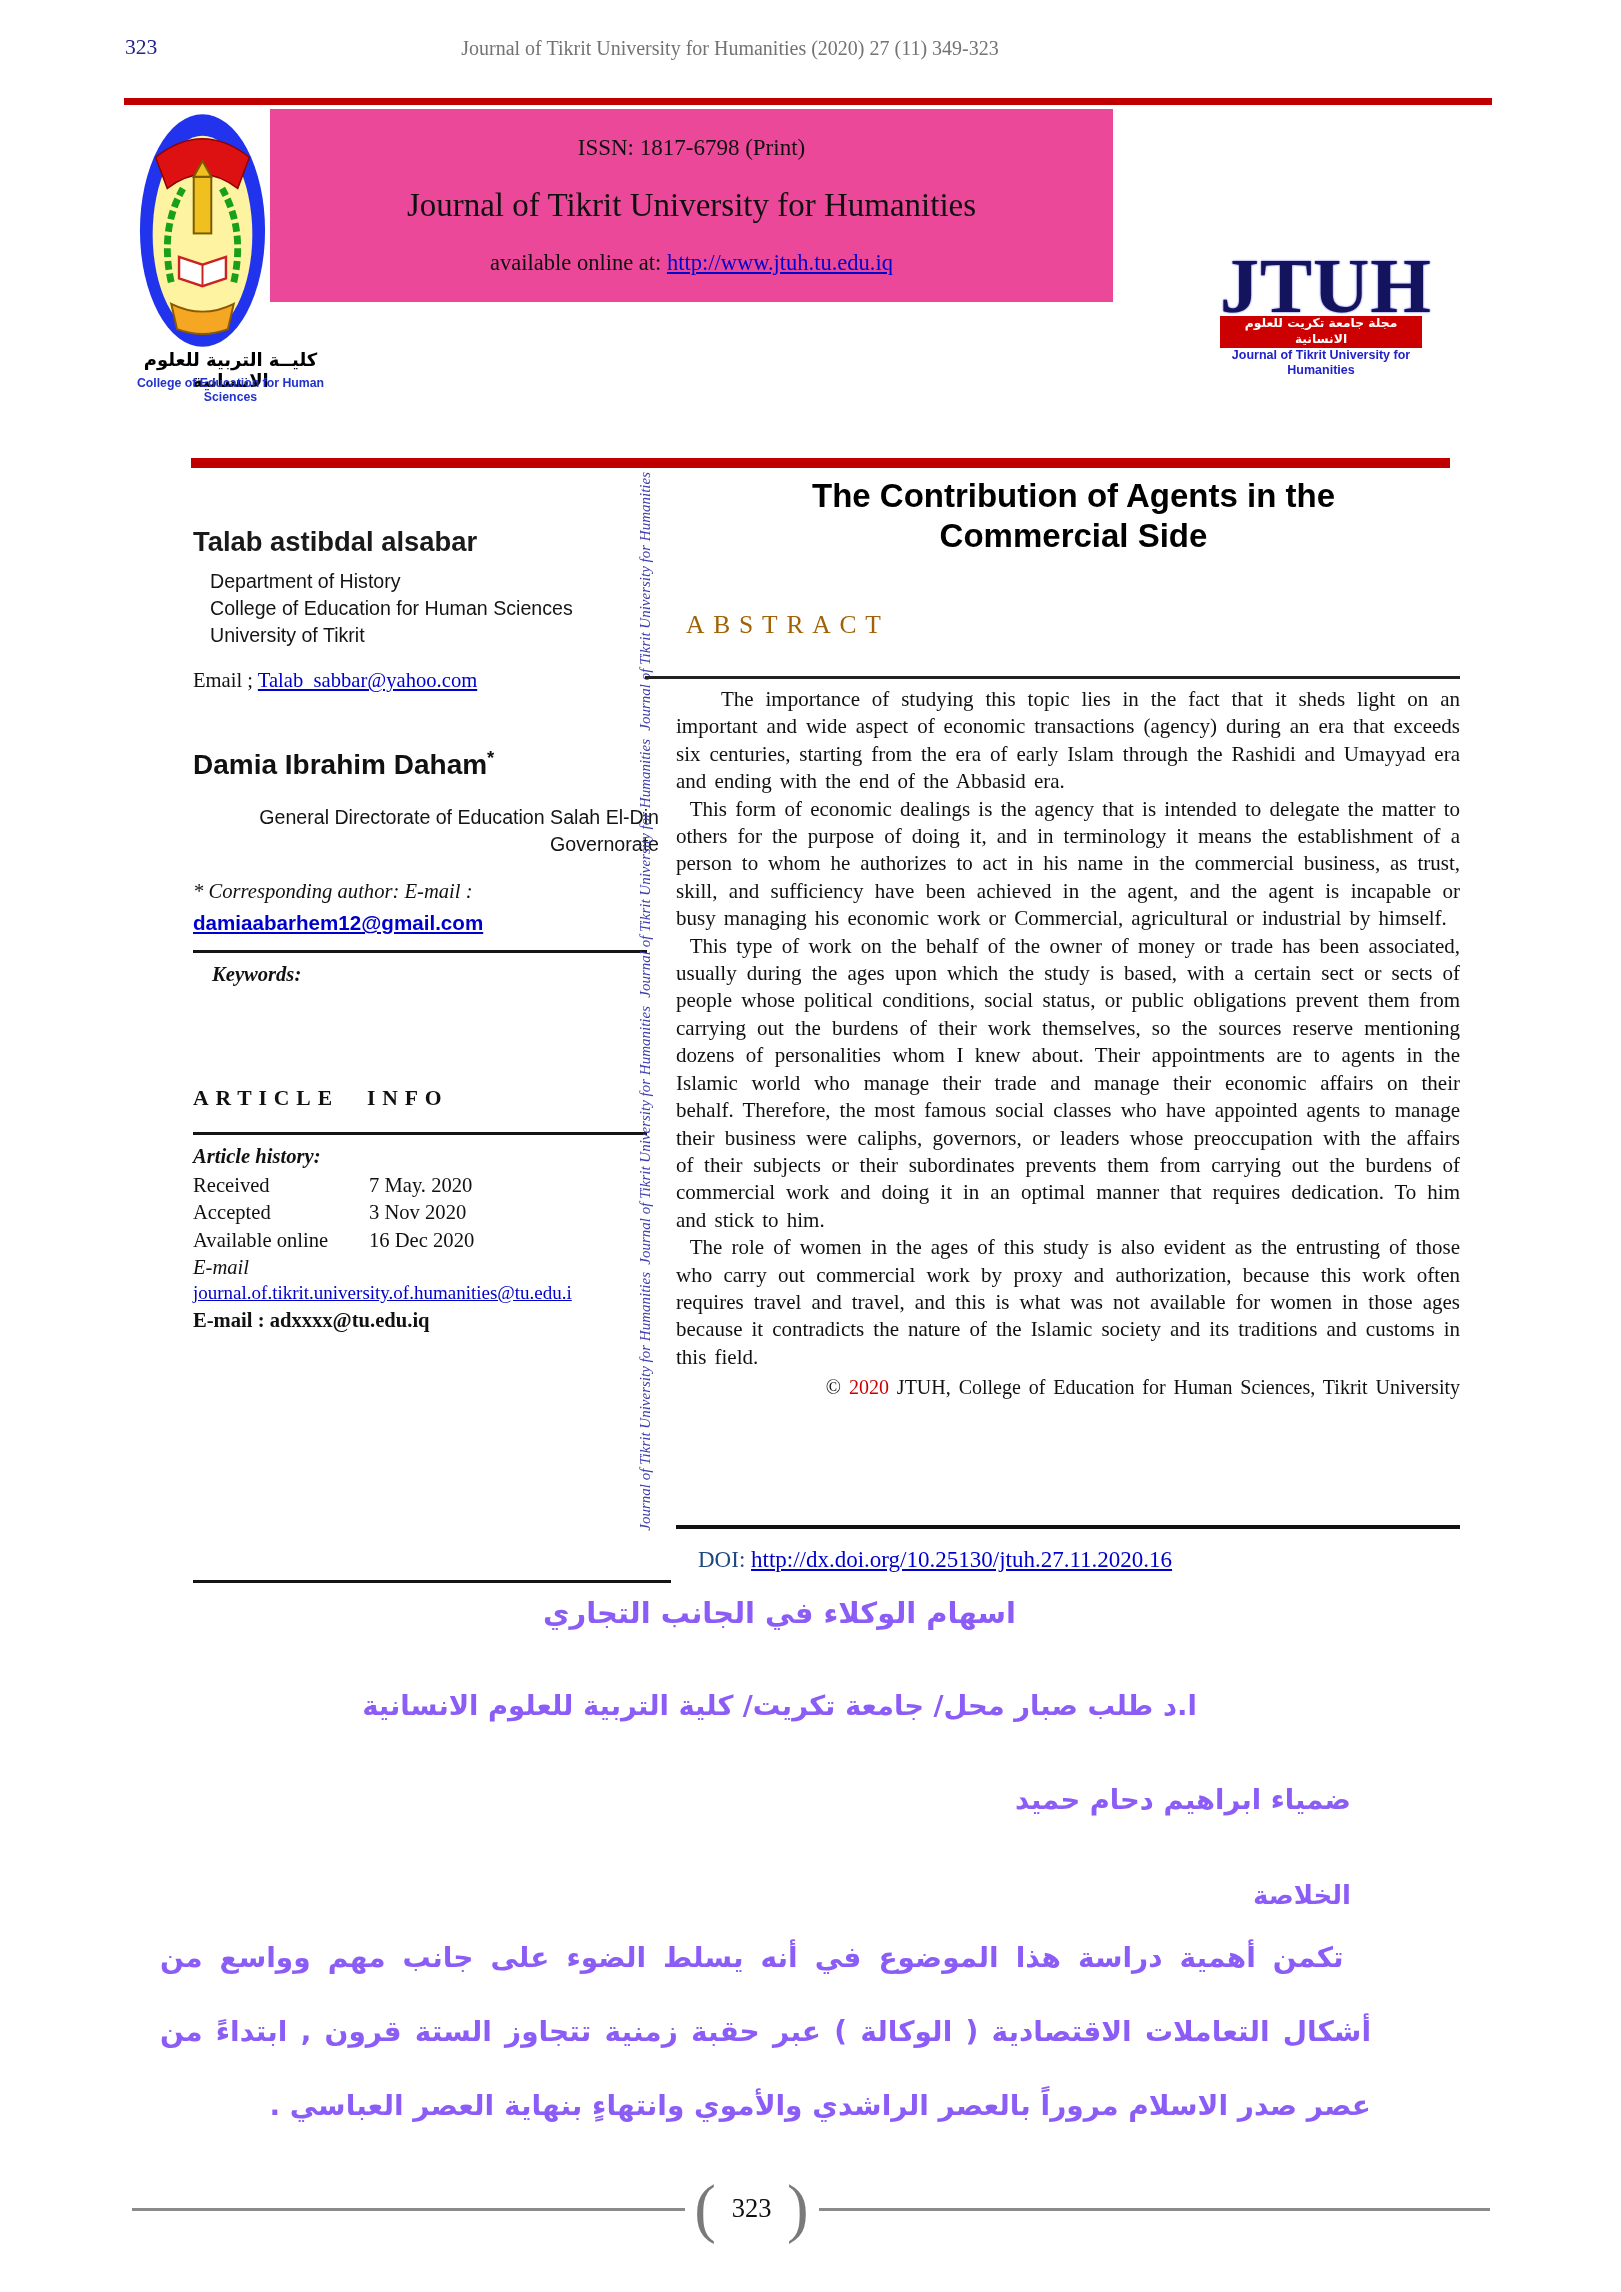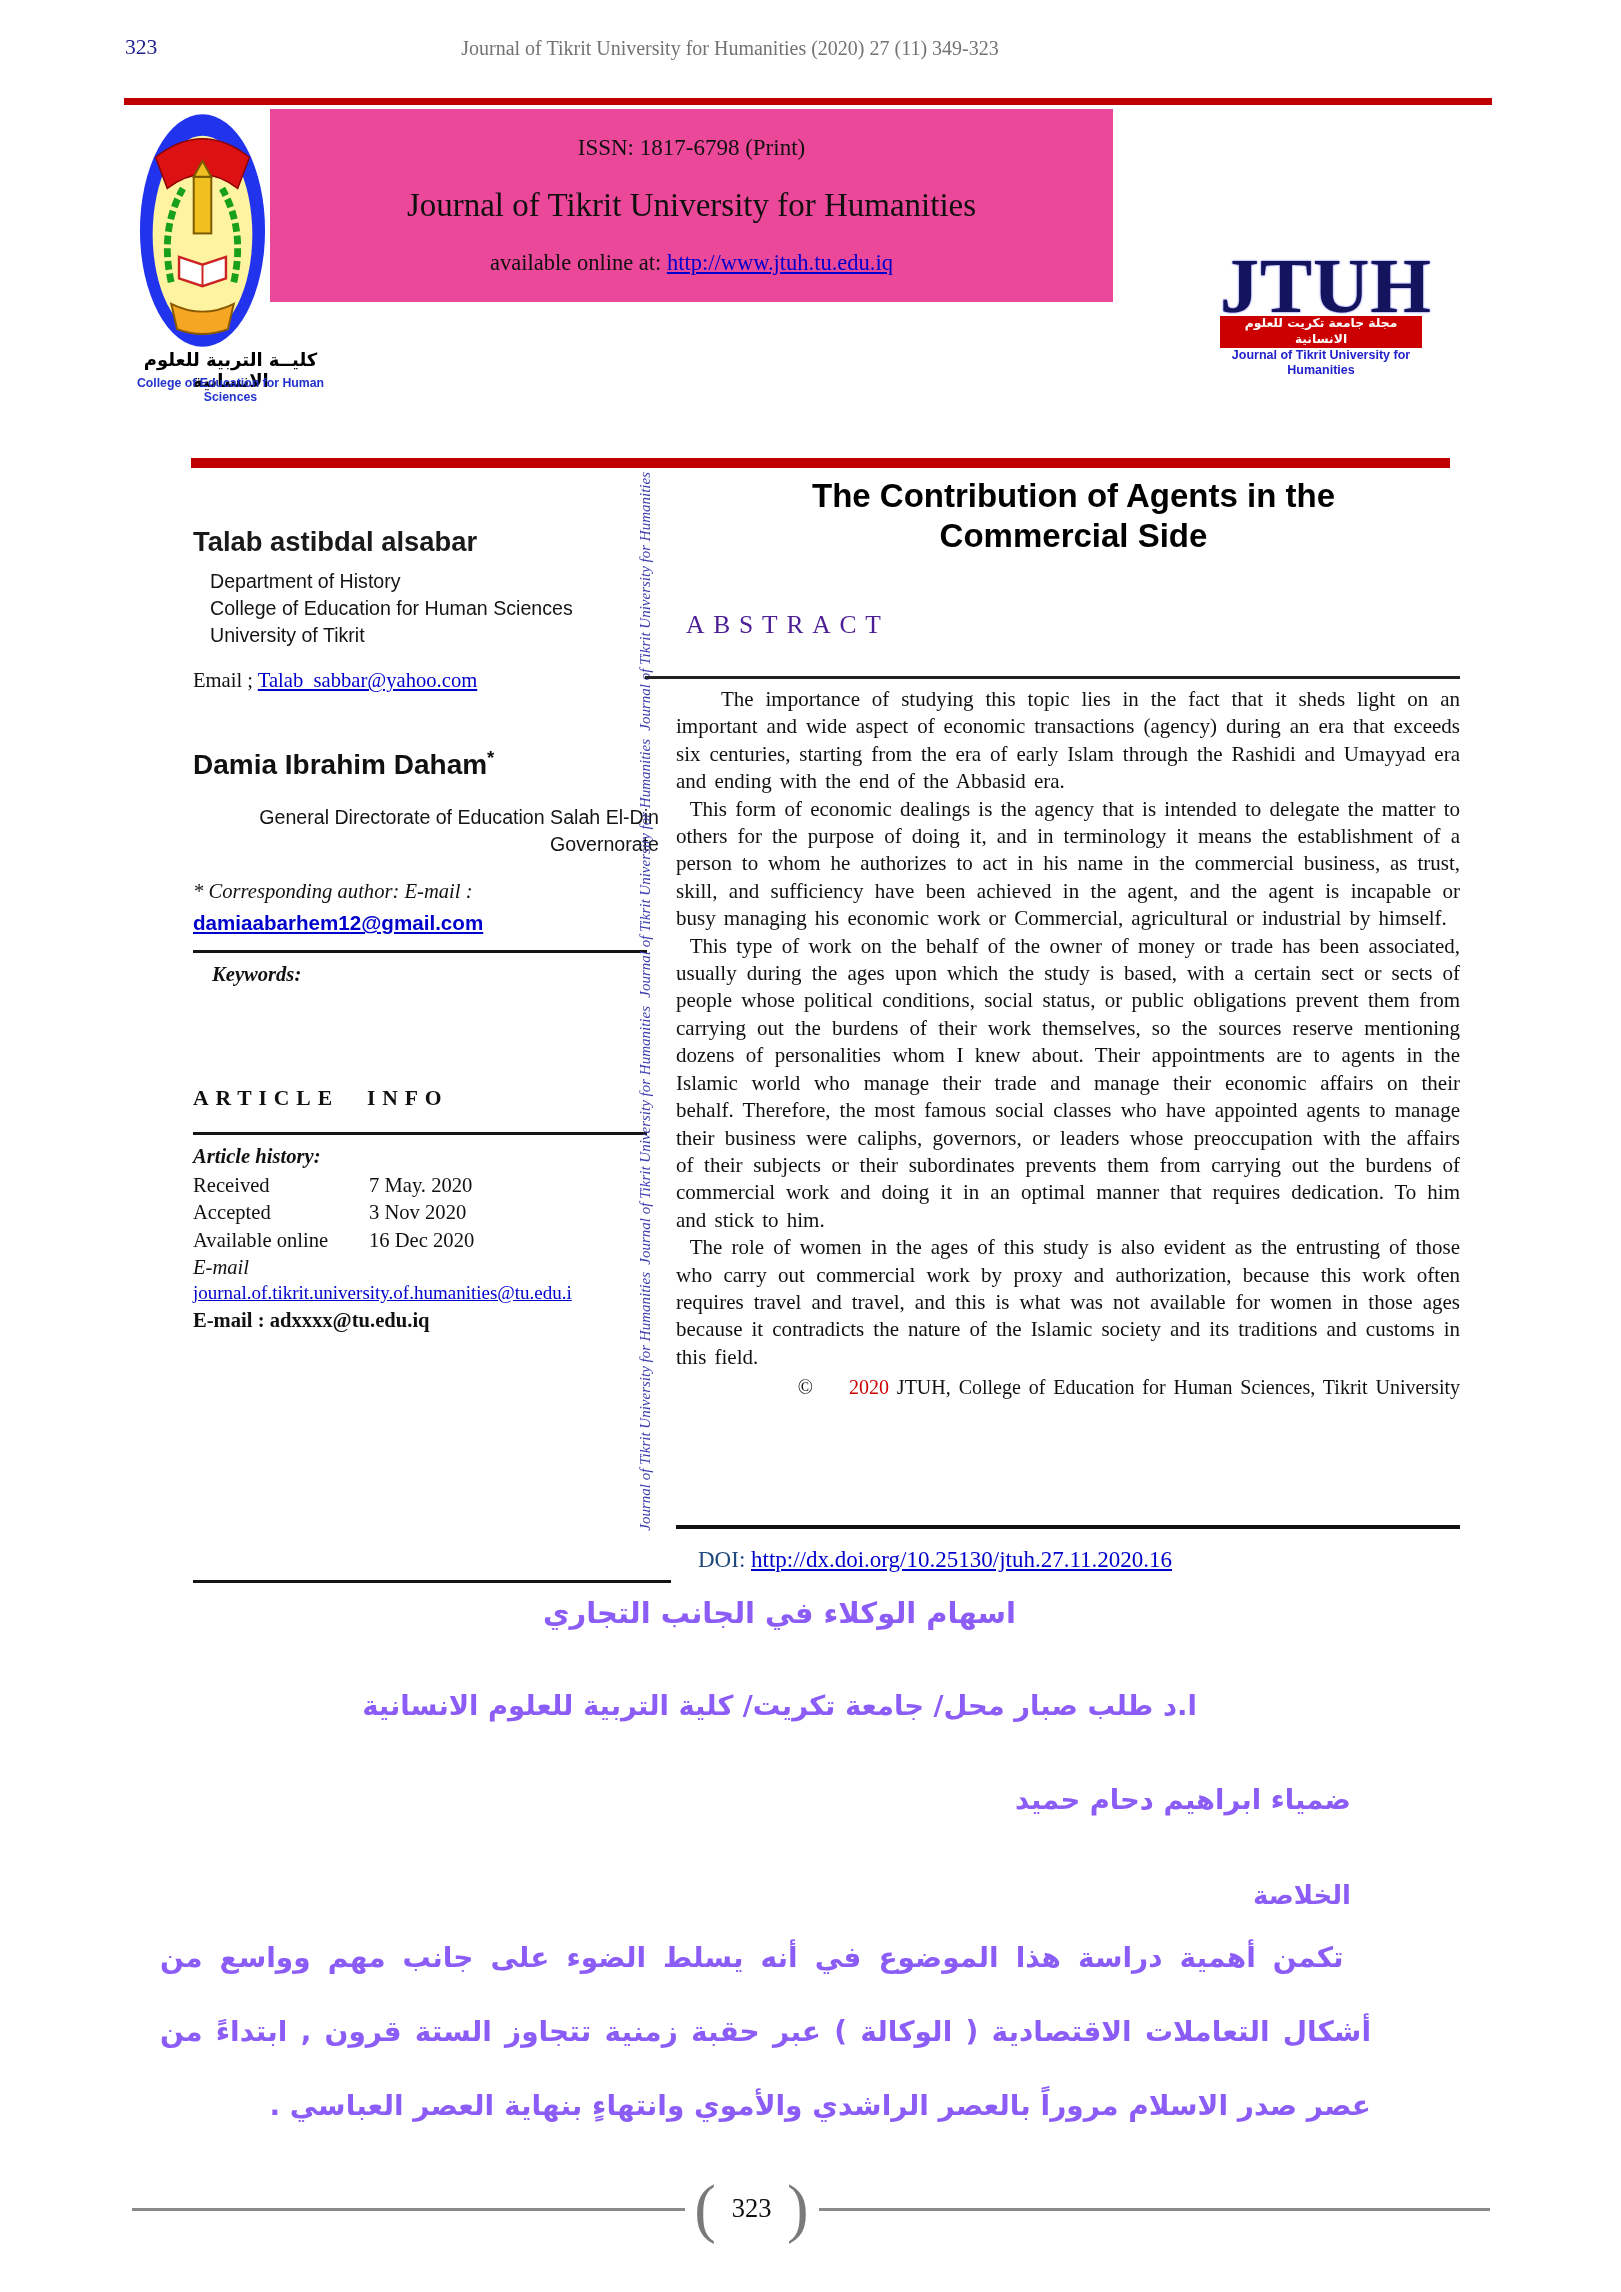--- a/index.html
+++ b/index.html
@@ -52,27 +52,27 @@
   .ai-email2{left:193px;top:1309px;font-size:20.6px;font-weight:bold;}
   .rule-footnote{left:193px;top:1580px;width:478px;}
   
   .gutter{left:633px;top:472px;height:1059px;width:25.5px;display:flex;flex-direction:column;
     justify-content:space-between;align-items:center;}
   .gutter span{writing-mode:vertical-rl;transform:rotate(180deg);font-family:"Liberation Serif",serif;
     font-style:italic;font-size:15px;color:#3c3cae;white-space:nowrap;}
   
   .art-title{left:740px;top:476px;width:667px;text-align:center;font-family:"Liberation Sans",sans-serif;
     font-weight:bold;font-size:33px;line-height:40px;color:#000;}
-  .abs-head{left:686px;top:610px;font-size:25.5px;letter-spacing:8.8px;color:#4c1d95;}
+  .abs-head{left:686px;top:610px;font-size:25.5px;letter-spacing:8.8px;color:#a16207;}
   .rule-abs{left:645px;top:676px;width:815px;height:2.9px;background:#222;}
   .abstract{left:676px;top:686px;width:784px;font-size:21px;line-height:27.4px;text-align:justify;word-spacing:2.9px;}
   .abstract p{margin:0;text-indent:13.7px;}
   .abstract p.first{text-indent:45px;}
   .copyright{text-align:right;margin-top:2.9px;font-size:20px;}
-  .red{color:#cc0000;margin-left:28px;}
+  .red{color:#cc0000;}
   .rule-doi{left:676px;top:1525px;width:784px;height:3.9px;background:#111;}
   .doi{left:698px;top:1547px;font-size:23px;}
   .doi-label{color:#1f497d;}
   
   .ar{font-family:"DejaVu Sans",sans-serif;direction:rtl;font-weight:bold;color:#8b5cf6;padding-left:28px;}
   .ar-title{left:0;top:1596px;width:100%;text-align:center;font-size:29px;}
   .ar-a1{left:0;top:1690px;width:100%;text-align:center;font-size:27.4px;}
   .ar-a2{right:152px;top:1784px;font-size:27.4px;}
   .ar-kh{right:152px;top:1872px;font-size:26px;margin-top:8px;}
   .ar-par{right:132px;left:132px;top:1921px;font-size:28px;line-height:74px;text-align:justify;text-indent:27.4px;}

